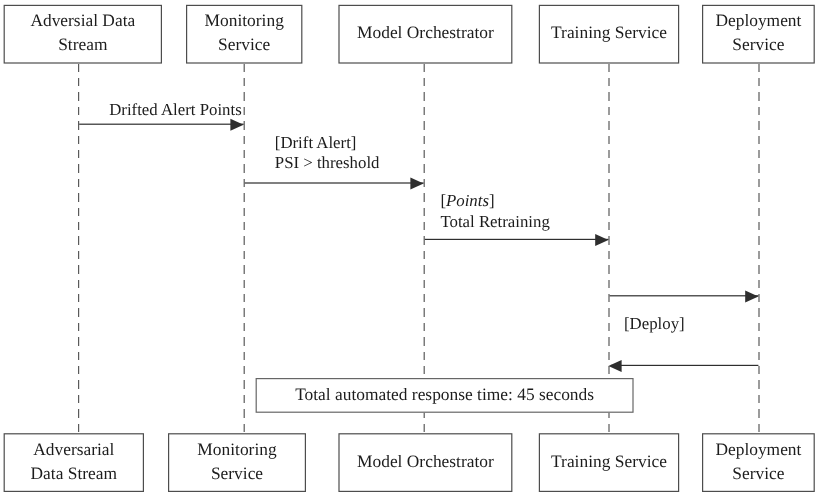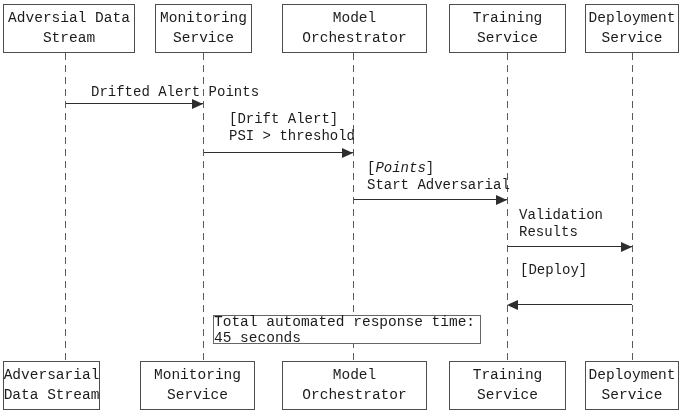--- a/index.html
+++ b/index.html
@@ -9,21 +9,21 @@
     --arrow: #2e2e2e;
     --lifeline: #5a5a5a;
     --note-border: #666666;
   }
   html, body { margin: 0; padding: 0; background: var(--background); }
   .stage {
     position: relative;
     width: 685px;
     height: 418px;
     background: var(--background);
-    font-family: Liberation Mono, monospace;
+    font-family: Liberation Serif, serif;
     color: var(--text);
     overflow: hidden;
   }
   .pbox {
     position: absolute;
     box-sizing: border-box;
     height: 49px;
     border: 1.5px solid var(--box-border);
     background: var(--background);
     display: flex;
@@ -64,26 +64,27 @@
     font-size: 14px;
     line-height: 17px;
     white-space: nowrap;
     z-index: 2;
   }
   .note {
     position: absolute;
     box-sizing: border-box;
     left: 213px;
     top: 315px;
-    width: 268px;
+    width: 315px;
     height: 29px;
     border: 1.5px solid var(--note-border);
     background: var(--background);
     display: flex;
     align-items: center;
+    justify-content: center;
     font-size: 14.5px;
     z-index: 4;
   }
 </style>
 </head>
 <body>
 
 <div class="stage">
 
   <div class="lifeline" style="left:65px"></div>
@@ -119,43 +120,39 @@
 
   <div class="msg-label" style="left:229px; top:111px">
     <div>[Drift Alert]</div>
     <div>PSI &gt; threshold</div>
   </div>
   <div class="msg-line" style="left:204px; top:152px; width:149px"></div>
   <div class="msg-head right" style="left:342px; top:148px"></div>
 
   <div class="msg-label" style="left:367px; top:160px">
     <div><span>[</span><i>Points</i><span>]</span></div>
-    <div>Start Adversarial</div>
+    <div>Total Retraining</div>
   </div>
   <div class="msg-line" style="left:354px; top:199px; width:153px"></div>
   <div class="msg-head right" style="left:496px; top:195px"></div>
 
-  <div class="msg-label" style="left:519px; top:207px">
-    <div>Validation</div>
-    <div>Results</div>
-  </div>
   <div class="msg-line" style="left:508px; top:246px; width:124px"></div>
   <div class="msg-head right" style="left:621px; top:242px"></div>
 
   <div class="msg-label" style="left:520px; top:262px">
     <div>[Deploy]</div>
   </div>
   <div class="msg-line" style="left:509px; top:304px; width:123px"></div>
   <div class="msg-head left" style="left:507px; top:300px"></div>
 
   <div class="note">
     <span>Total automated response time: 45 seconds</span>
   </div>
 
-  <div class="pbox" style="left:3px;   top:361px; width:97px">
+  <div class="pbox" style="left:3px;   top:361px; width:117px">
     <span>Adversarial
 Data Stream</span>
   </div>
   <div class="pbox" style="left:140px; top:361px; width:115px">
     <span>Monitoring
 Service</span>
   </div>
   <div class="pbox" style="left:282px; top:361px; width:145px">
     <span>Model Orchestrator</span>
   </div>

